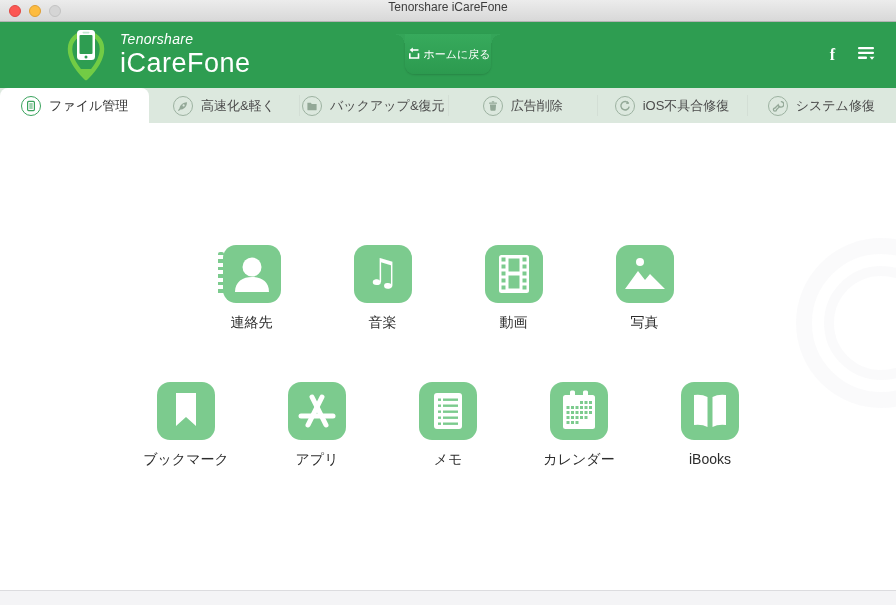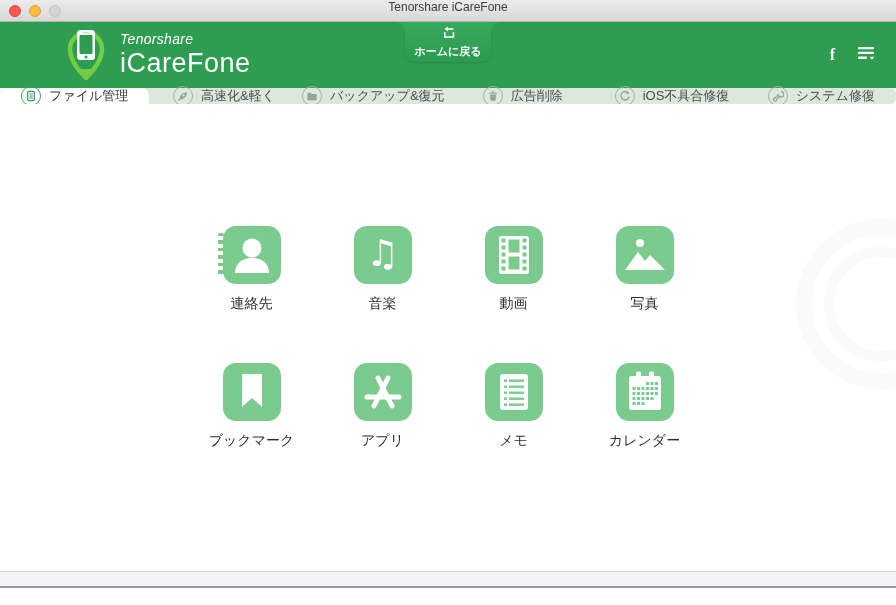--- a/index.html
+++ b/index.html
@@ -19,39 +19,38 @@
   .light.gray { background:#d5d5d5; border:1px solid #c3c3c3; }
   .win-title { font-size:12px; color:#3d3d3d; }
 
   
   .header { height:66px; background:#2e9d51; position:relative; display:flex; align-items:center;padding-left:36px; }
   .logo-wrap { display:flex; align-items:center; margin-left:28px; gap:12px; }
   .brand-top { color:#fff; font-style:italic; font-size:14px; letter-spacing:.3px; }
   .brand-bottom { color:#fff; font-size:27px; letter-spacing:.5px; margin-top:1px; }
 
   .home-btn {
-    position:absolute; left:50%; transform:translateX(-50%); top:0;
+    position:absolute; left:50%; transform:translateX(-50%); top:12px;
     width:86px; height:40px; background:linear-gradient(#37aa5c,#2c9a4f);
     border:none; border-radius:0 0 9px 9px; cursor:pointer;
-    display:flex; flex-direction:column; align-items:center; justify-content:center; gap:2px;
+    display:flex; flex-direction:row; align-items:center; justify-content:center; gap:2px;
     box-shadow:0 1px 2px rgba(0,0,0,.15);
-    font-weight:bold;
   }
   .home-btn::before, .home-btn::after {
     content:""; position:absolute; top:0; width:9px; height:9px;
   }
   .home-btn::before { left:-9px; background:radial-gradient(circle at 0 100%, transparent 8px, #34a458 8px); }
   .home-btn::after  { right:-9px; background:radial-gradient(circle at 100% 100%, transparent 8px, #34a458 8px); }
   .home-btn .label { color:#fff; font-size:11px; }
 
   .header-right { position:absolute; right:20px; top:0; height:66px; display:flex; align-items:center; gap:18px; }
   .fb { color:#fff; font-size:16px; font-weight:bold; font-family:"Liberation Serif",serif; cursor:pointer; padding:2px 4px; }
 
   
-  .tabbar { height:16px; background:#dce8de; display:flex;border-radius:6px; }
+  .tabbar { height:35px; background:#dce8de; display:flex; }
   .tab {
     flex:1; display:flex; align-items:center; justify-content:center; gap:8px;
     font-size:13px; color:#4c4c4c; cursor:pointer; position:relative;
   }
   .tab + .tab::before { content:""; position:absolute; left:0; top:7px; bottom:7px; width:1px; background:rgba(0,0,0,.04); }
   .tab.active { background:#fff; border-radius:8px 8px 0 0; color:#333; }
   .tab.active::before, .tab.active + .tab::before { display:none; }
   .tab-ic {
     width:20px; height:20px; border-radius:50%; flex:0 0 auto;
     border:1px solid #9db2a1; color:#93a897;
@@ -334,18 +333,27 @@
                 <rect x="34.5" y="34" width="3" height="3"></rect>
               <rect x="16.5" y="39" width="3" height="3"></rect>
                 <rect x="21" y="39" width="3" height="3"></rect>
                 <rect x="25.5" y="39" width="3" height="3"></rect>
             </g>
           </svg>
         </div>
         <div class="app-label">カレンダー</div>
       </div>
 
+      <div class="grid-item">
+        <div class="app-ic">
+          <svg width="58" height="58" viewBox="0 0 58 58">
+            <path d="M13 13 Q21 12 26.5 15 V45 Q21 42 13 43 z" fill="#fff"></path>
+            <path d="M45 13 Q37 12 31.5 15 V45 Q37 42 45 43 z" fill="#fff"></path>
+          </svg>
+        </div>
+        <div class="app-label">iBooks</div>
+      </div>
 
     </div>
   </div>
 </div>
 
 <div class="footer"></div>
 
 </body></html>

